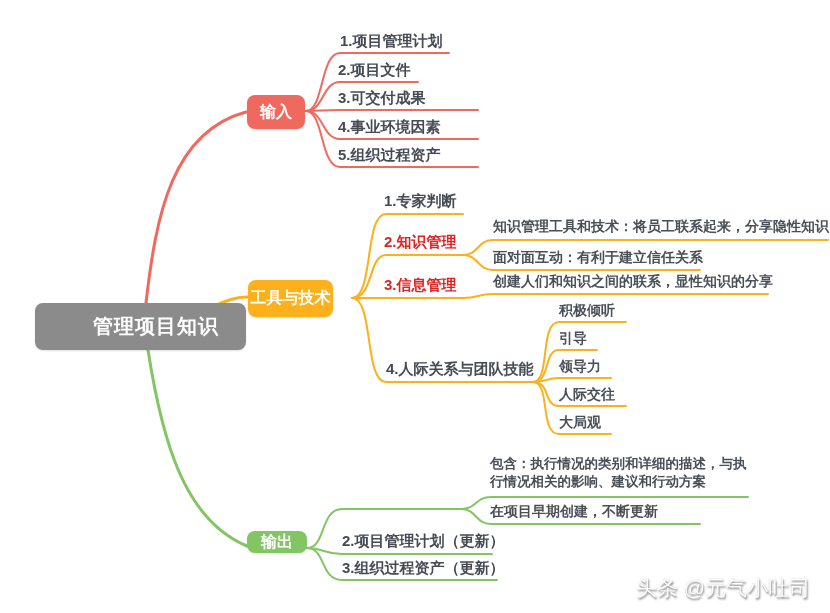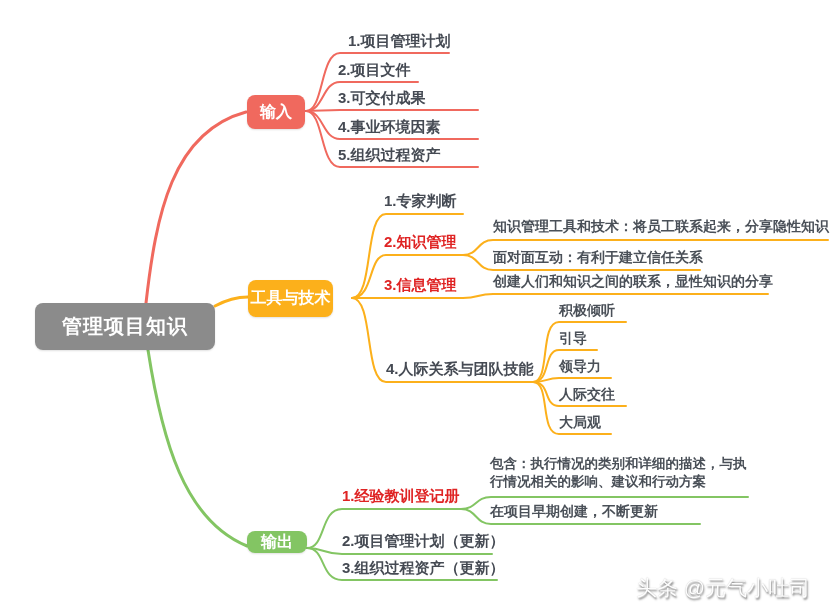--- a/index.html
+++ b/index.html
@@ -8,21 +8,21 @@
     background:#ffffff;
     font-family:"Liberation Sans","DejaVu Sans",sans-serif;
   }
   .canvas svg { position:absolute; left:0; top:0; }
   .node {
     position:absolute; display:flex; align-items:center; justify-content:center;
     color:#ffffff; font-weight:bold; border-radius:8px;
     box-shadow:0 1px 2px rgba(0,0,0,0.12);
     white-space:nowrap; z-index:2;
   }
-  .node.root  { font-size:20px; letter-spacing:1px; }
+  .node.root  { font-size:20px; letter-spacing:1px;padding-left:31px; }
   .node.small { font-size:16px; }
   .topic {
     position:absolute; transform:translateY(-50%);
     white-space:nowrap; z-index:2;
   }
   .t1 { font-size:15px; font-weight:bold; color:#454a53; }
   .t2 { font-size:14px; font-weight:bold; color:#4a5058; }
   .block {
     transform:none; white-space:normal; width:265px;
     font-size:13.5px; line-height:18px;
@@ -77,40 +77,39 @@
   </svg>
 
   <div class="node root" style="left: 35px; top: 303px; width: 180px; height: 47px; background-color: rgb(139, 139, 139);">管理项目知识</div>
 
   <div class="node small" style="left: 247px; top: 95px; width: 58px; height: 34px; background-color: rgb(240, 105, 94);">输入</div>
 
   <div class="node small" style="left: 248px; top: 280px; width: 85px; height: 37px; background-color: rgb(252, 176, 27);">工具与技术</div>
 
   <div class="node small" style="left: 247px; top: 531px; width: 60px; height: 22px; background-color: rgb(131, 197, 99);">输出</div>
 
-  <div class="topic t1" style="left:348px; top:41px;">1.项目管理计划</div>
+  <div class="topic t1" style="left:340px; top:41px;">1.项目管理计划</div>
   <div class="topic t1" style="left:338px; top:70px;">2.项目文件</div>
   <div class="topic t1" style="left:338px; top:98px;">3.可交付成果</div>
   <div class="topic t1" style="left:338px; top:127px;">4.事业环境因素</div>
   <div class="topic t1" style="left:338px; top:155px;">5.组织过程资产</div>
 
   <div class="topic t1" style="left:384px; top:201px;">1.专家判断</div>
   <div class="topic t1" style="left: 384px; top: 242px; color: rgb(223, 35, 35);">2.知识管理</div>
   <div class="topic t2" style="left:493px; top:227px;">知识管理工具和技术：将员工联系起来，分享隐性知识</div>
   <div class="topic t2" style="left:493px; top:258px;">面对面互动：有利于建立信任关系</div>
   <div class="topic t1" style="left: 384px; top: 285px; color: rgb(223, 35, 35);">3.信息管理</div>
   <div class="topic t2" style="left:493px; top:282px;">创建人们和知识之间的联系，显性知识的分享</div>
   <div class="topic t1" style="left:386px; top:369px;">4.人际关系与团队技能</div>
   <div class="topic t2" style="left:559px; top:311px;">积极倾听</div>
   <div class="topic t2" style="left:559px; top:339px;">引导</div>
   <div class="topic t2" style="left:559px; top:367px;">领导力</div>
   <div class="topic t2" style="left:559px; top:395px;">人际交往</div>
   <div class="topic t2" style="left:559px; top:423px;">大局观</div>
 
-  <div class="topic t1" style="left: 342px; top: 496px; color: rgb(223, 35, 35);">1.经验教训登记册</div>
   <div class="topic t2" style="left:490px; top:512px;">在项目早期创建，不断更新</div>
   <div class="topic t2 block" style="left:490px; top:455px;">包含：执行情况的类别和详细的描述，与执行情况相关的影响、建议和行动方案</div>
   <div class="topic t1" style="left:342px; top:541px;">2.项目管理计划（更新）</div>
   <div class="topic t1" style="left:342px; top:568px;">3.组织过程资产（更新）</div>
 
   <div class="watermark" style="left:636px; top:588px;">头条 @元气小吐司</div>
 
 </div>
 
 </body></html>

